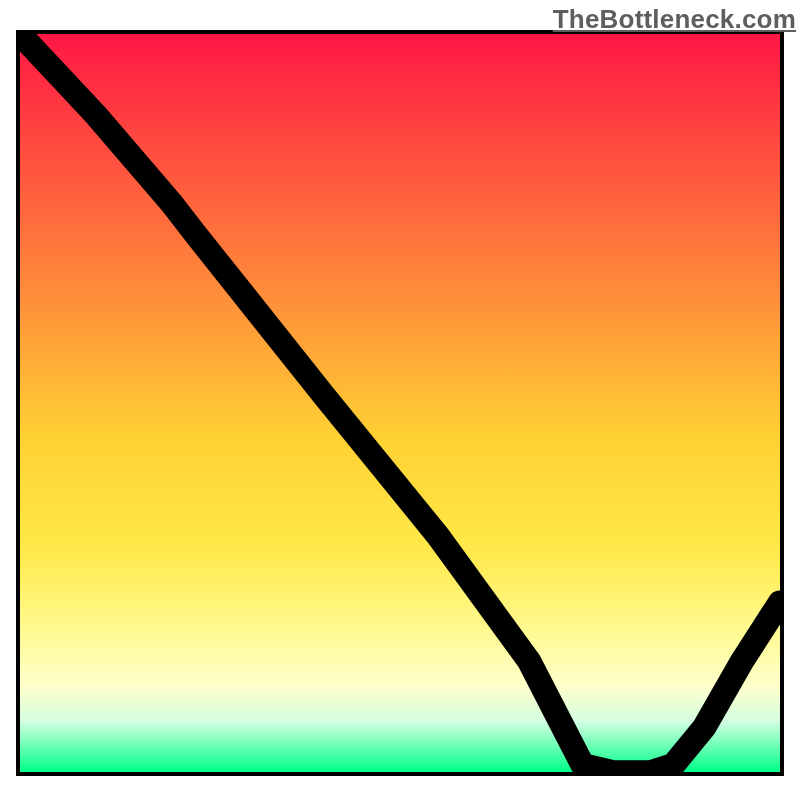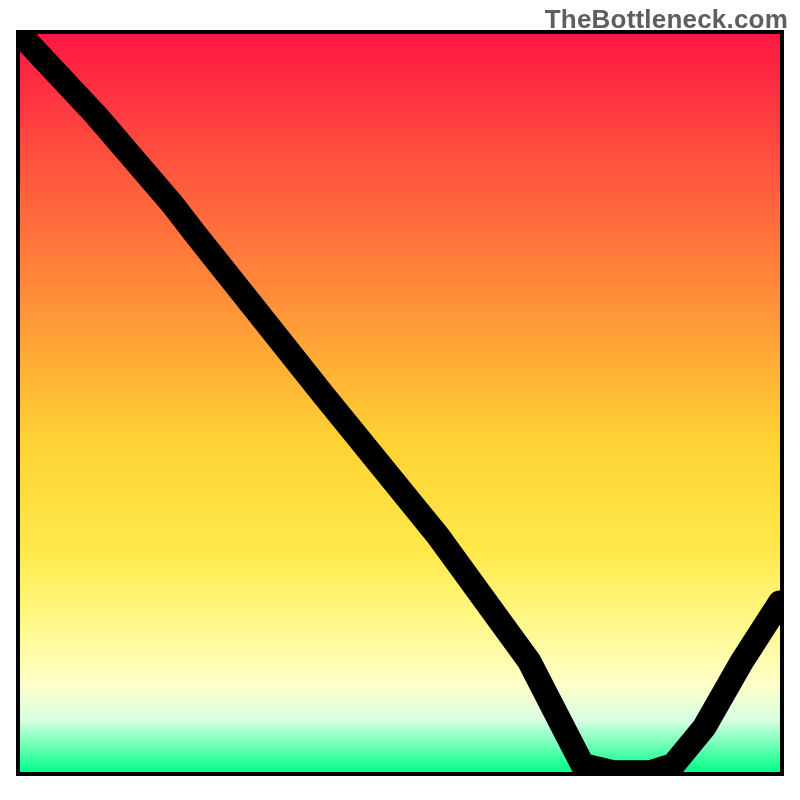--- a/index.html
+++ b/index.html
@@ -13,26 +13,27 @@
   }
   .frame {
     position: relative;
     width: 800px;
     height: 800px;
     box-sizing: border-box;
   }
   .watermark {
     position: absolute;
     top: 4px;
-    right: 12px;
+    right: 4px;
     font-size: 26px;
     font-weight: 600;
     color: #5e5e5e;
     letter-spacing: 0.2px;
     z-index: 20;
+    text-decoration: underline;
   }
   .plot-wrap {
     position: absolute;
     left: 16px;
     top: 30px;
     right: 16px;
     bottom: 24px;
     border: 4px solid #000;
     box-sizing: border-box;
     overflow: hidden;

